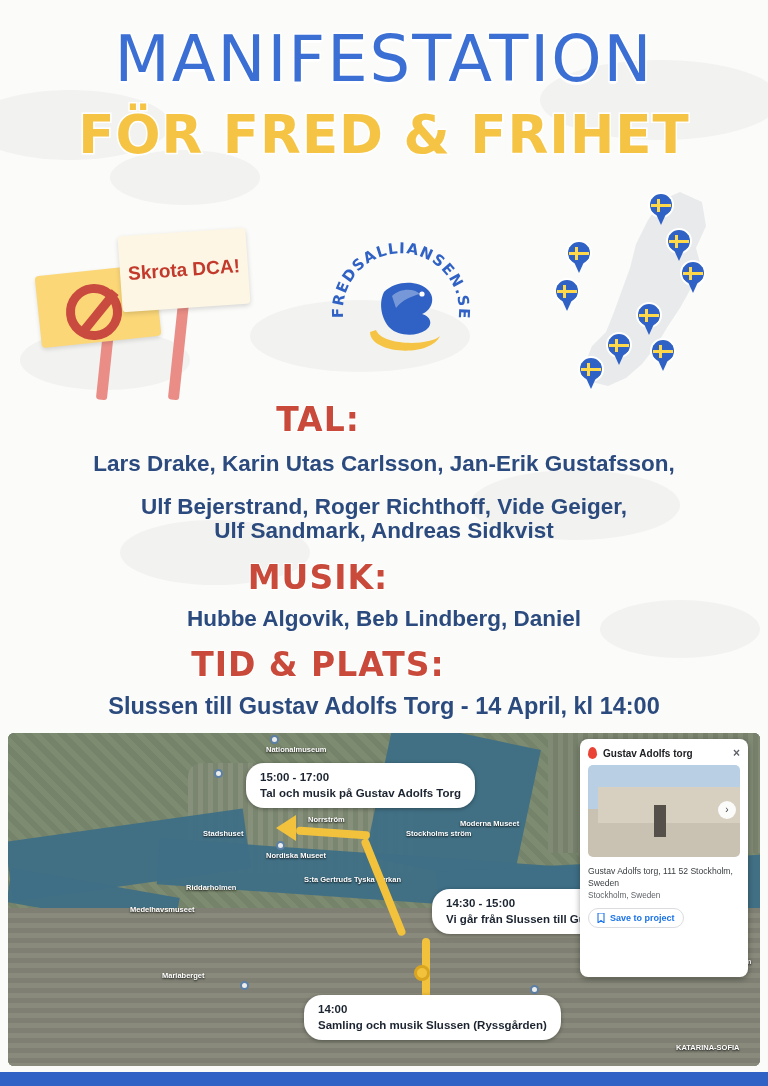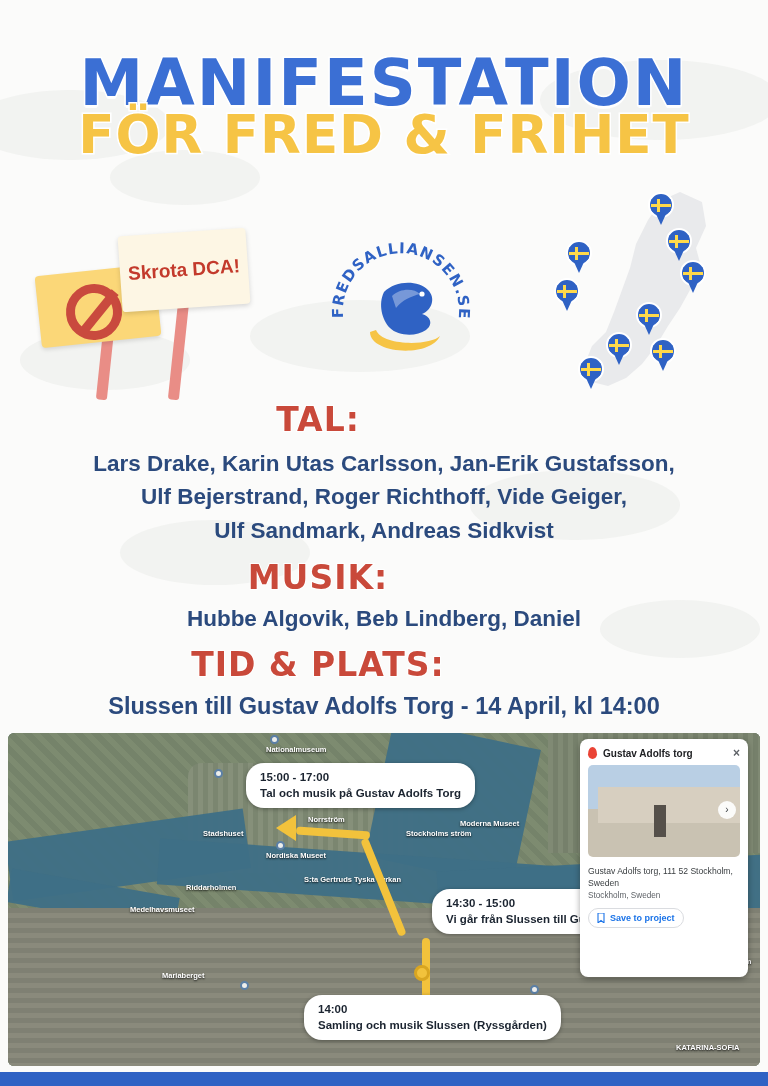--- a/index.html
+++ b/index.html
@@ -30,28 +30,27 @@
   .c5 { width: 210px; height: 70px; left: 470px; top: 470px; }
   .c6 { width: 190px; height: 65px; left: 120px; top: 520px; }
   .c7 { width: 160px; height: 58px; left: 600px; top: 600px; }
   .c8 { width: 220px; height: 72px; left: 250px; top: 300px; }
 
   
   .title-main {
     position: absolute; top: 22px; left: 0; width: 768px;
     text-align: center;
     font-family: "DejaVu Sans", sans-serif;
-    font-weight: 700;
+    font-weight: 400;
     font-size: 64px;
     letter-spacing: 2px;
     color: #3b6fd4;
     -webkit-text-stroke: 3px #ffffff;
     paint-order: stroke fill;
     text-shadow: 0 3px 0 rgba(255,255,255,.9);
-    margin-top: 24px;
   }
   .title-sub {
     position: absolute; top: 104px; left: 0; width: 768px;
     text-align: center;
     font-family: "DejaVu Sans", sans-serif;
     font-weight: 900;
     font-size: 53px;
     letter-spacing: 1px;
     color: #f6c445;
     -webkit-text-stroke: 3px #ffffff;
@@ -328,21 +327,21 @@
     <div class="pin" style="left:76px; top:146px;">
         <div class="head">
           <div class="flagmini"></div>
         </div>
         <div class="tip"></div>
       </div>
   </div>
 
   <div class="sec-head" style="top:400px;">TAL:</div>
   <div class="body-line" style="top:448px;">Lars Drake, Karin Utas Carlsson, Jan-Erik Gustafsson,</div>
-  <div class="body-line" style="top:481px;">Ulf Bejerstrand, Roger Richthoff, Vide Geiger,</div>
+  <div class="body-line" style="top:491px;">Ulf Bejerstrand, Roger Richthoff, Vide Geiger,</div>
   <div class="body-line" style="top:515px;">Ulf Sandmark, Andreas Sidkvist</div>
 
   <div class="sec-head" style="top:558px;">MUSIK:</div>
   <div class="body-line" style="top:603px;">Hubbe Algovik, Beb Lindberg, Daniel</div>
 
   <div class="sec-head" style="top:645px;">TID &amp; PLATS:</div>
   <div class="body-line" style="top:689px; font-size:23.5px;">Slussen till Gustav Adolfs Torg - 14 April, kl 14:00</div>
 
   <div class="mapwrap">
     <div class="mapbase">

